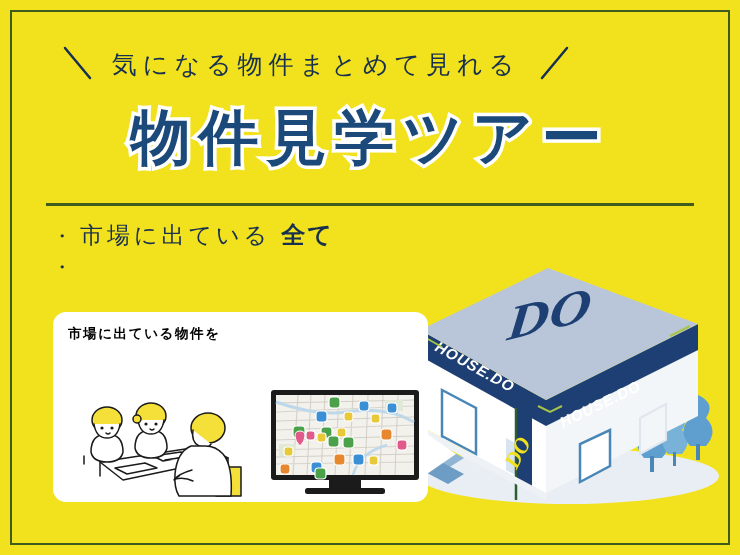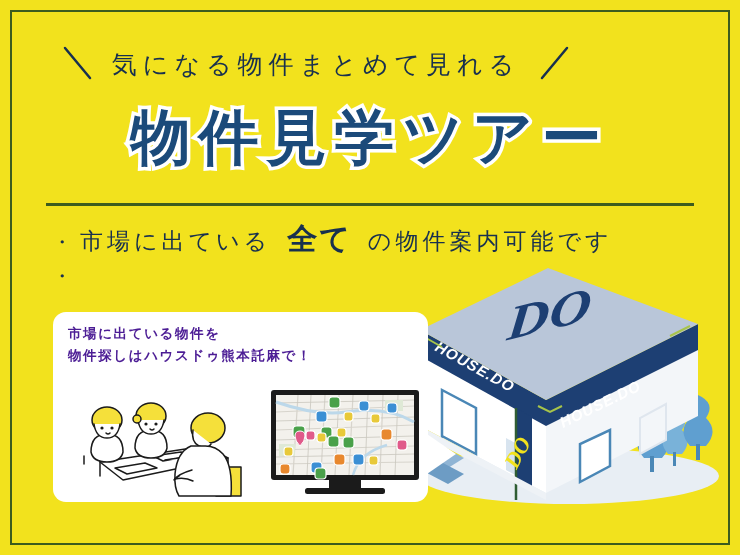--- a/index.html
+++ b/index.html
@@ -104,24 +104,24 @@
     font-size: 20px;
     margin-right: 8px;
     line-height: 1;
   }
   .bullet-seg {
     font-size: 23px;
     letter-spacing: 4px;
     font-weight: 500;
   }
   .bullet-seg.emph {
-    font-size: 30px;
+    font-size: 24px;
     font-weight: bold;
     letter-spacing: 2px;
-    margin: 0 16px;
+    margin: 0 10px;
   }
 
   
   .card {
     position: absolute;
     left: 53px;
     top: 312px;
     width: 375px;
     height: 190px;
     background: #ffffff;
@@ -141,21 +141,21 @@
   }
   .card-text {
     position: absolute;
     left: 15px;
     top: 11px;
     right: 10px;
   }
   .card-line {
     font-size: 13.5px;
     font-weight: bold;
-    color: #4c1d95;
+    color: #000000;
     letter-spacing: 1.6px;
     line-height: 1.62;
     white-space: nowrap;
   }
 
   .card-art {
     position: absolute;
     left: 0;
     top: 72px;
     width: 375px;
@@ -200,35 +200,33 @@
   </div>
 
   <div class="divider"></div>
 
   <div class="bullets">
 
     <div class="bullet-line">
       <span class="bullet-dot">・</span>
       <span class="bullet-seg">市場に出ている</span>
       <span class="bullet-seg emph">全て</span>
-      <span class="bullet-seg">の物件案内可能です</span>
     </div>
 
     <div class="bullet-line">
       <span class="bullet-dot">・</span>
     </div>
 
   </div>
 
   <div class="card-tail"></div>
   <div class="card">
 
     <div class="card-text">
       <div class="card-line">市場に出ている物件を</div>
-      <div class="card-line">物件探しはハウスドゥ熊本託麻で！</div>
     </div>
 
     <div class="card-art">
       <svg viewBox="0 0 375 118" width="375" height="118" aria-hidden="true">
 
         <g stroke="#1b1b1b" stroke-width="1.5" fill="none" stroke-linecap="round" stroke-linejoin="round">
 
           <path d="M163 83 L188 83 L188 112 L163 112 Z" fill="#f5e03a" stroke="none"></path>
           <path d="M163 83 L188 83 L188 112 L163 112 Z" stroke="#1b1b1b"></path>
 

